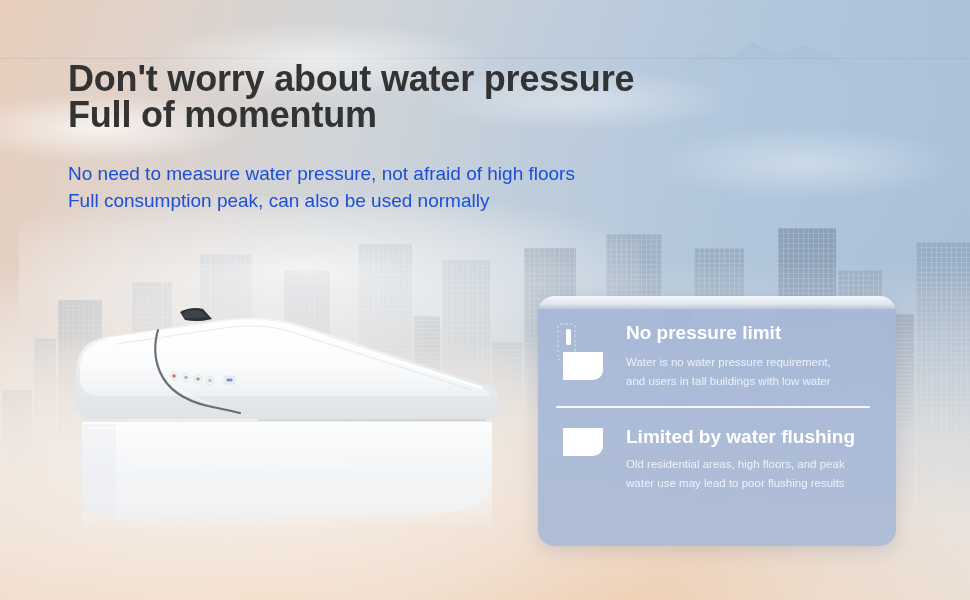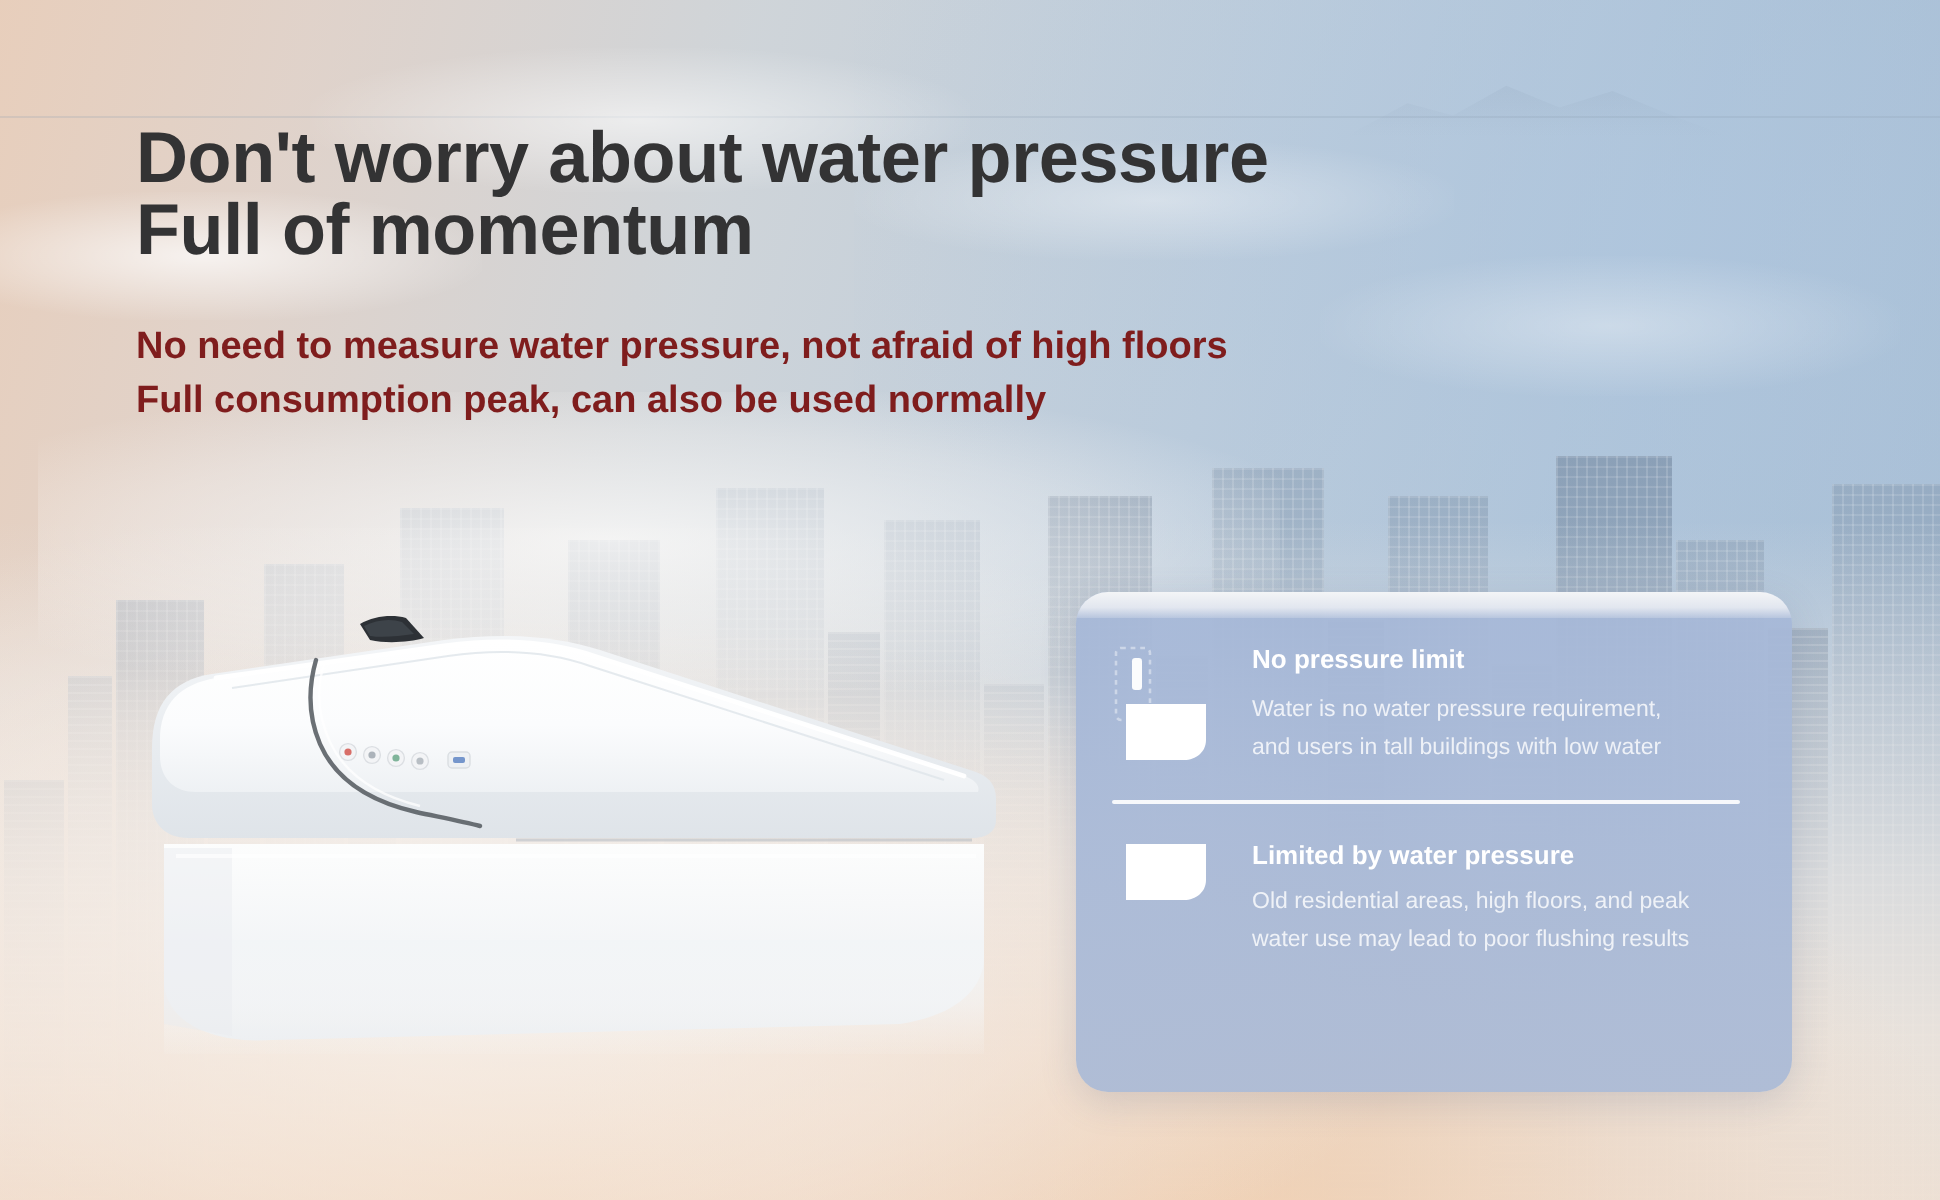--- a/index.html
+++ b/index.html
@@ -126,21 +126,21 @@
 
   
   .copy { position:absolute; left:68px; top:42px; width:760px; }
   .headline {
     font-size:36px; font-weight:bold; color:#333334;
     letter-spacing:-0.2px; line-height:1.0; white-space:nowrap;
   }
   .headline.l2 { margin-top:19px; }
   .subcopy { margin-top:28px; }
   .subline {
-    font-size:19px; color:#7f1d1d; line-height:1.42; white-space:nowrap;font-weight:bold;
+    font-size:19px; color:#1d4ed8; line-height:1.42; white-space:nowrap;
   }
 
   
   .product { position:absolute; left:72px; top:282px; width:430px; height:245px; }
   .product svg { display:block; width:100%; height:100%; }
 
   
   .card {
     position:absolute; left:538px; top:296px;
     width:358px; height:250px;
@@ -155,21 +155,21 @@
     background:linear-gradient(180deg, rgba(250,250,249,0.92) 0%, rgba(242,243,246,0.78) 60%, rgba(214,221,234,0.34) 100%);
     border-radius:16px 16px 0 0;
   }
   .card-inner { position:relative; padding:26px 22px 0 14px; height:100%; }
 
   .row { display:flex; align-items:flex-start; gap:14px; }
   .row-icon { flex:0 0 auto; width:60px; }
   .row-icon svg { display:block; }
   .row-body { flex:1 1 auto; padding-top:1px; }
   .row-title {
-    font-size:13px; font-weight:bold; color:#ffffff;
+    font-size:19px; font-weight:bold; color:#ffffff;
     line-height:1.1; margin-bottom:9px; white-space:nowrap;
   }
   .row-desc {
     font-size:11.5px; line-height:1.62;
     color:rgba(255,255,255,0.80);
   }
   .row-desc div { white-space:nowrap; }
 
   .divider {
     height:2px; margin:16px 4px 0 4px;
@@ -339,21 +339,21 @@
 
     <div class="divider"></div>
 
     <div class="row second">
       <div class="row-icon">
         <svg width="60" height="34" viewBox="0 0 60 34" xmlns="http://www.w3.org/2000/svg">
           <path d="M11,2 L51,2 L51,20 C51,26 46,30 40,30 L11,30 Z" fill="#ffffff"></path>
         </svg>
       </div>
       <div class="row-body">
-        <div class="row-title">Limited by water pressure</div>
+        <div class="row-title">Limited by water flushing</div>
         <div class="row-desc">
           <div>Old residential areas, high floors, and peak</div>
           <div>water use may lead to poor flushing results</div>
         </div>
       </div>
     </div>
 
   </div>
 </div>
 

